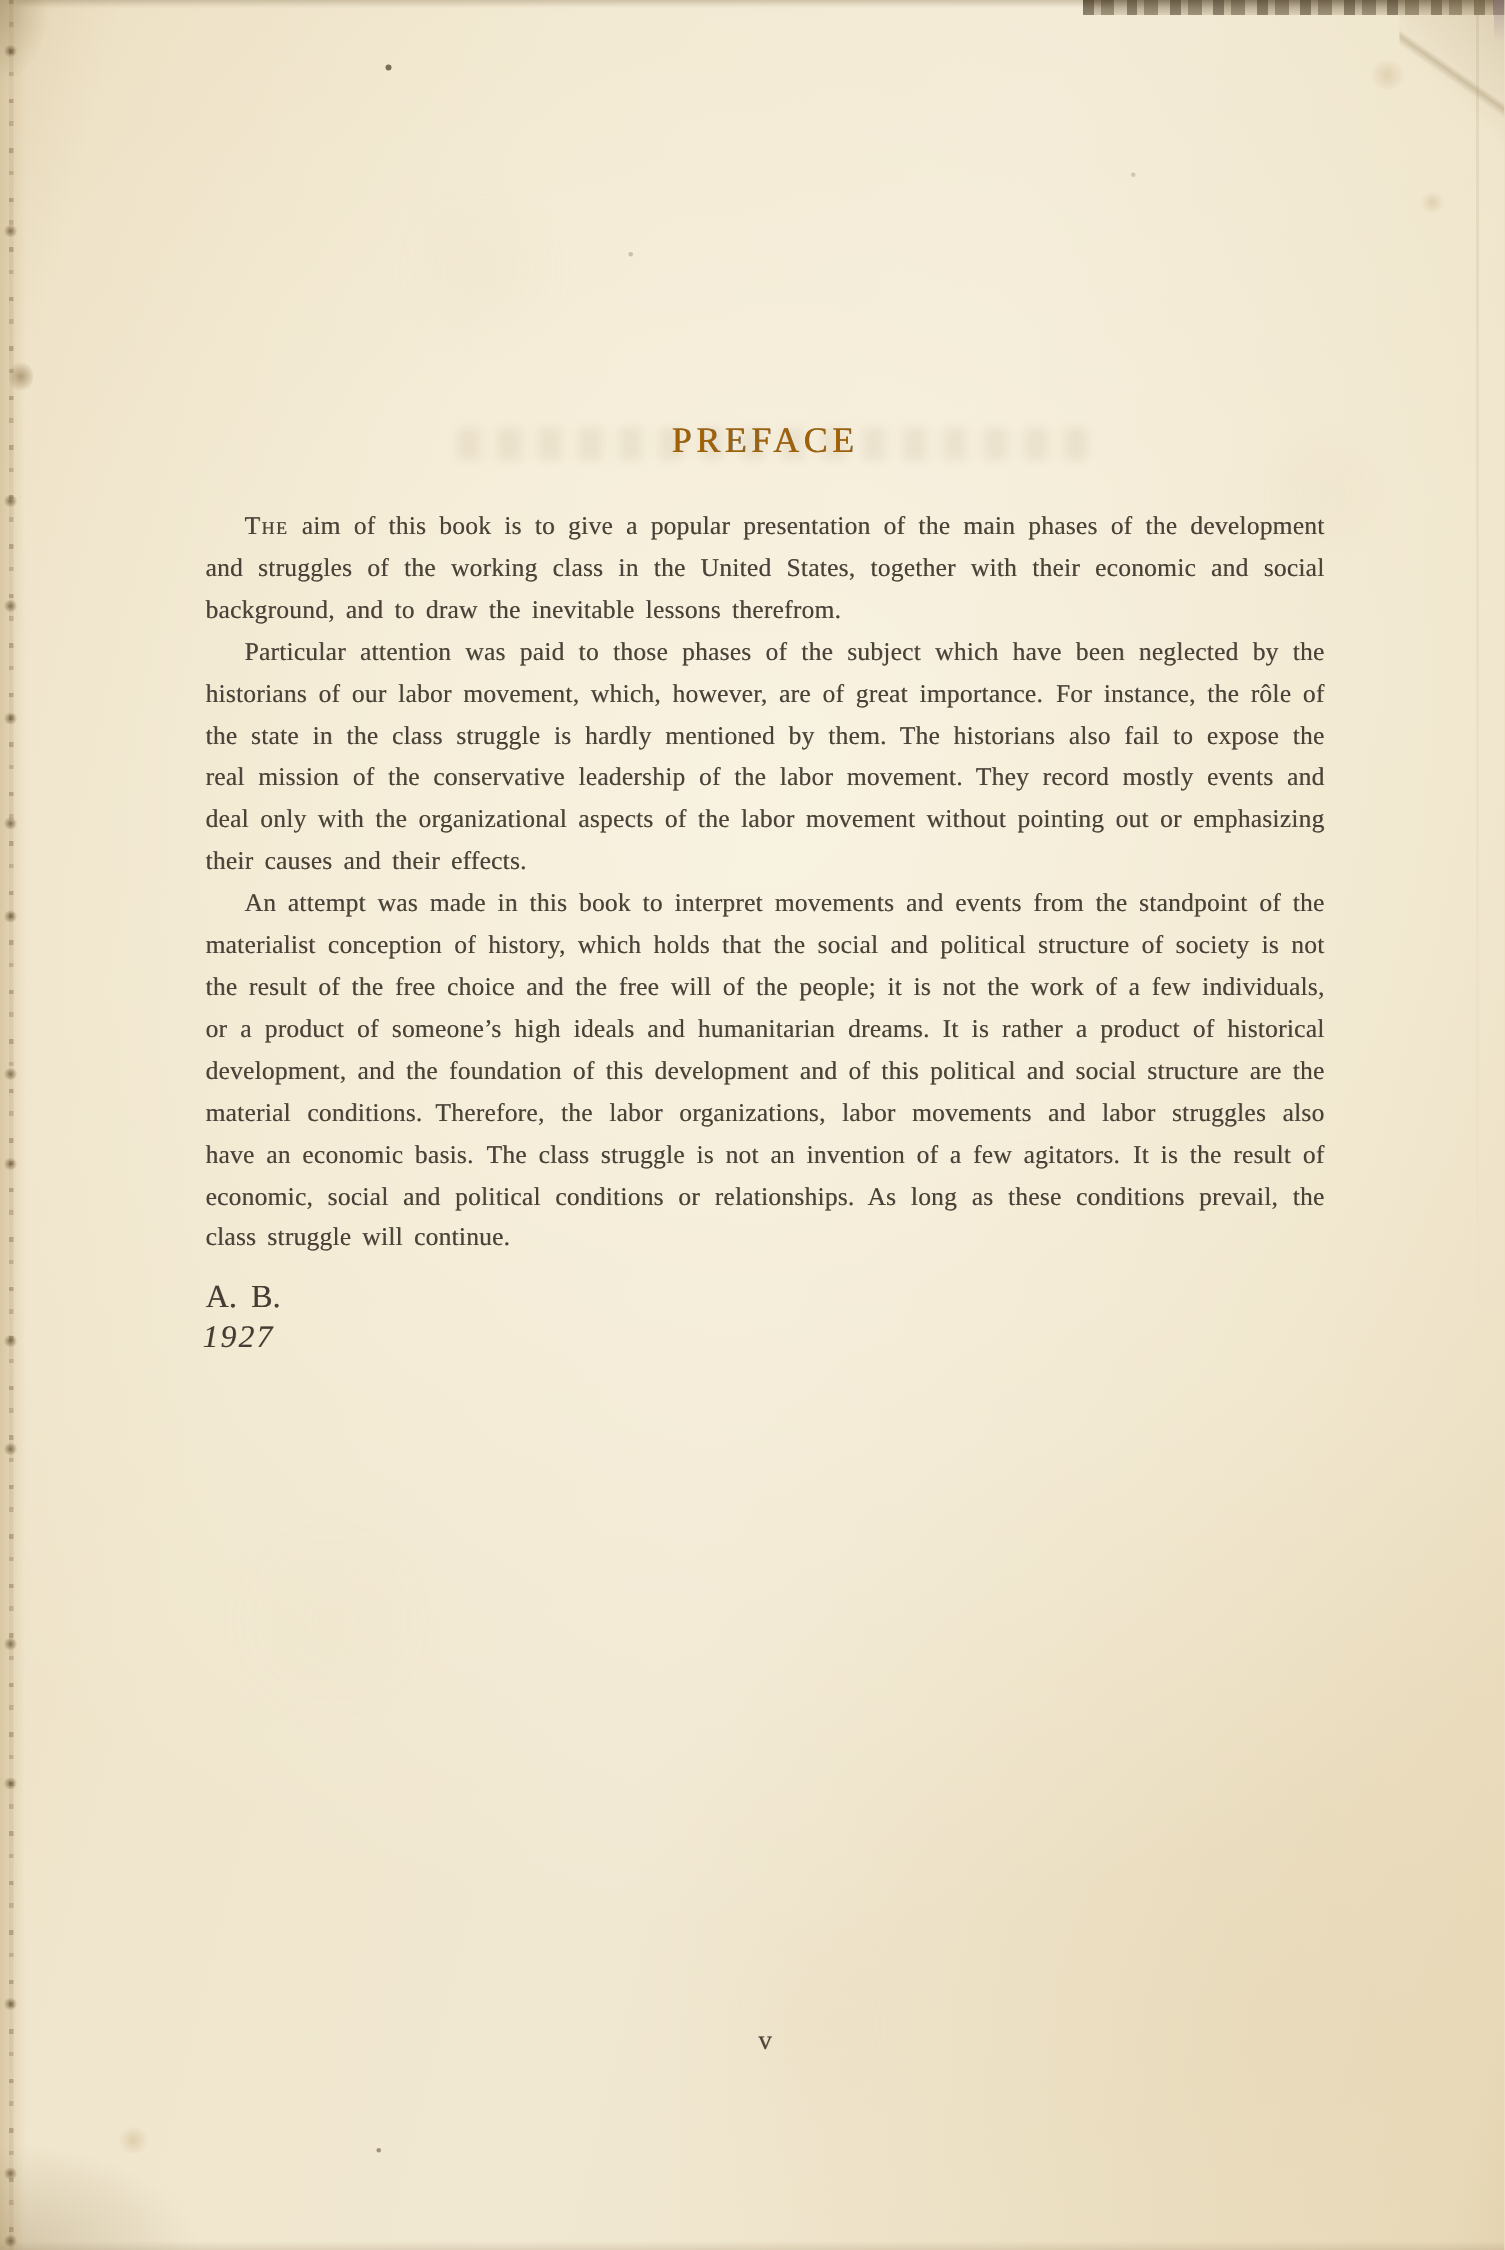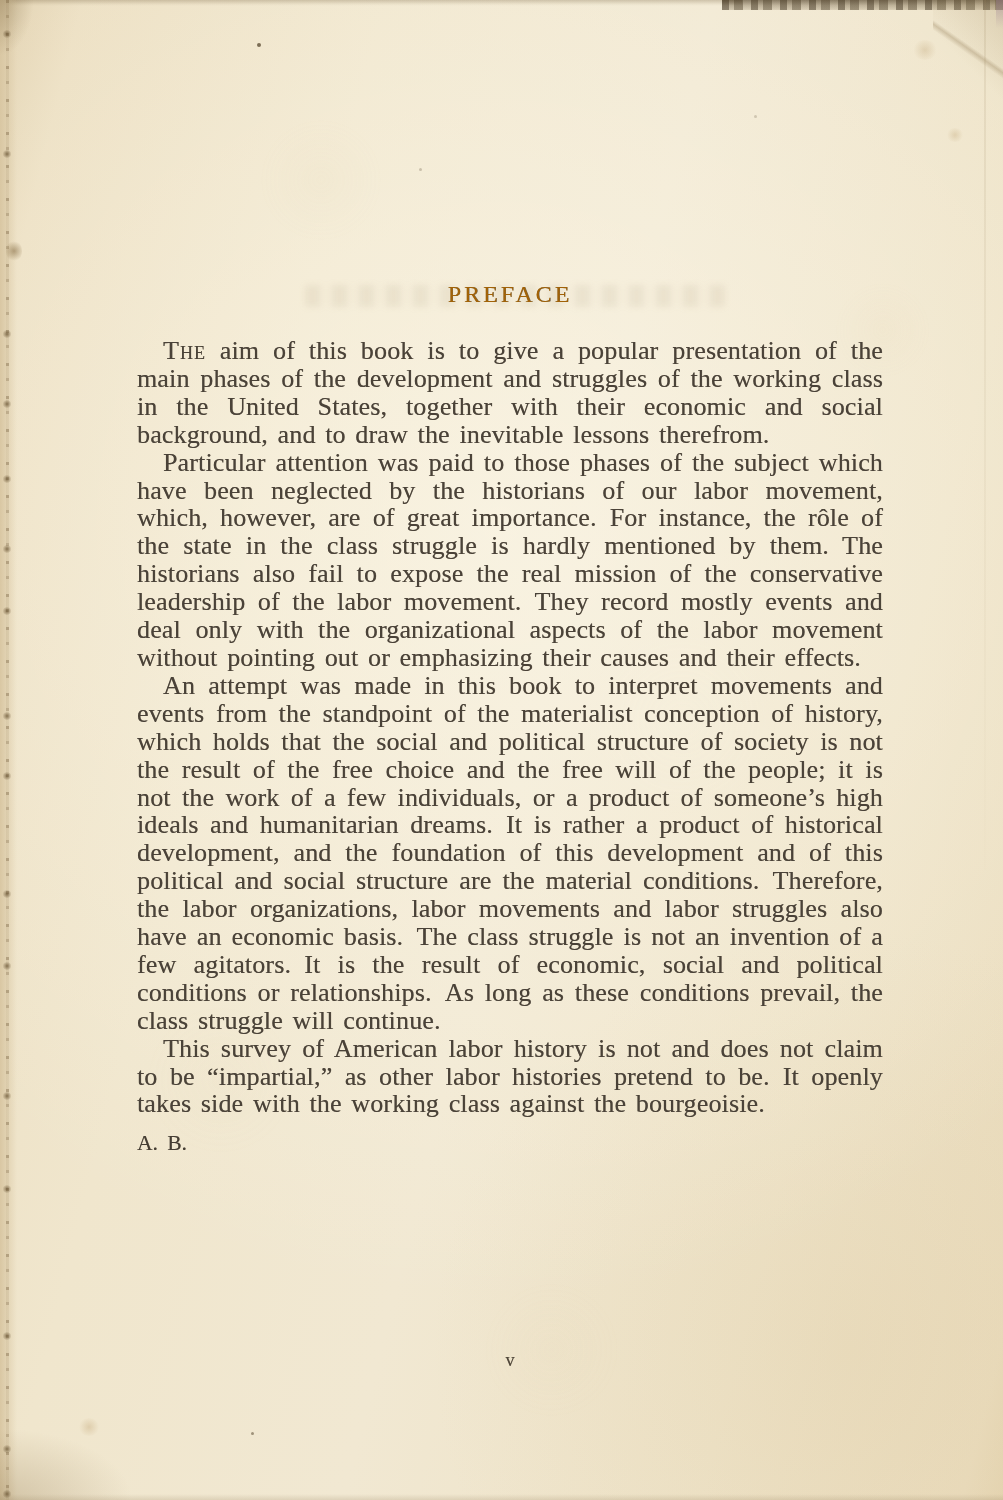--- a/index.html
+++ b/index.html
@@ -97,21 +97,21 @@
   }
   .title {
     margin: 0 0 30px 0;
     font-size: 24px; line-height: 26px; font-weight: normal;
     text-align: center; letter-spacing: 3px;
     color: #a16207;
     text-shadow: 0.4px 0 0 rgba(66,59,49,0.7);
   }
   .body-text p {
     margin: 0; text-indent: 26px;
-    font-size: 26px; line-height: 27.9px;
+    font-size: 17px; line-height: 27.9px;
     text-align: justify;
     word-spacing: 3px; letter-spacing: 0.15px;
     text-shadow: 0.25px 0.25px 0.35px rgba(70,60,48,0.55);
   }
   .lead-smallcaps { font-variant: small-caps; letter-spacing: 1px; }
   .signature {
     margin-top: 13px; padding-right: 22px;
     text-align: left; font-size: 21.5px;
     word-spacing: 4px;
     color: #453d33;
@@ -173,18 +173,18 @@
 <div class="stain" style="left:78px; top:1418px; width:22px; height:18px; background:radial-gradient(circle, rgba(190,160,110,0.35), transparent 70%);"></div>
 <div class="stain" style="left:946px; top:128px; width:18px; height:14px; background:radial-gradient(circle, rgba(185,155,105,0.3), transparent 70%);"></div>
 <div class="stain" style="left:912px; top:40px; width:26px; height:20px; background:radial-gradient(circle, rgba(180,150,100,0.28), transparent 70%);"></div>
 
 <div class="content">
   <h1 class="title">PREFACE</h1>
   <div class="body-text" id="paragraphs">
       <p><span class="lead-smallcaps">The</span> aim of this book is to give a popular presentation of the main phases of the development and struggles of the working class in the United States, together with their economic and social background, and to draw the inevitable lessons therefrom.</p>
       <p>Particular attention was paid to those phases of the subject which have been neglected by the historians of our labor movement, which, however, are of great importance. For instance, the rôle of the state in the class struggle is hardly mentioned by them. The historians also fail to expose the real mission of the conservative leadership of the labor movement. They record mostly events and deal only with the organizational aspects of the labor movement without pointing out or emphasizing their causes and their effects.</p>
       <p>An attempt was made in this book to interpret movements and events from the standpoint of the materialist conception of history, which holds that the social and political structure of society is not the result of the free choice and the free will of the people; it is not the work of a few individuals, or a product of someone’s high ideals and humanitarian dreams. It is rather a product of historical development, and the foundation of this development and of this political and social structure are the material conditions. Therefore, the labor organizations, labor movements and labor struggles also have an economic basis. The class struggle is not an invention of a few agitators. It is the result of economic, social and political conditions or relationships. As long as these conditions prevail, the class struggle will continue.</p>
-      <p>This survey of American labor history is not and does not claim to be “impartial,” as other labor histories pretend to be. It openly takes side with the working class against the bourgeoisie.</p>
     </div>
   <div class="signature">A. B.</div>
+  <div class="year">1927</div>
 </div>
 
 <div class="folio">v</div>
 
 </body></html>

